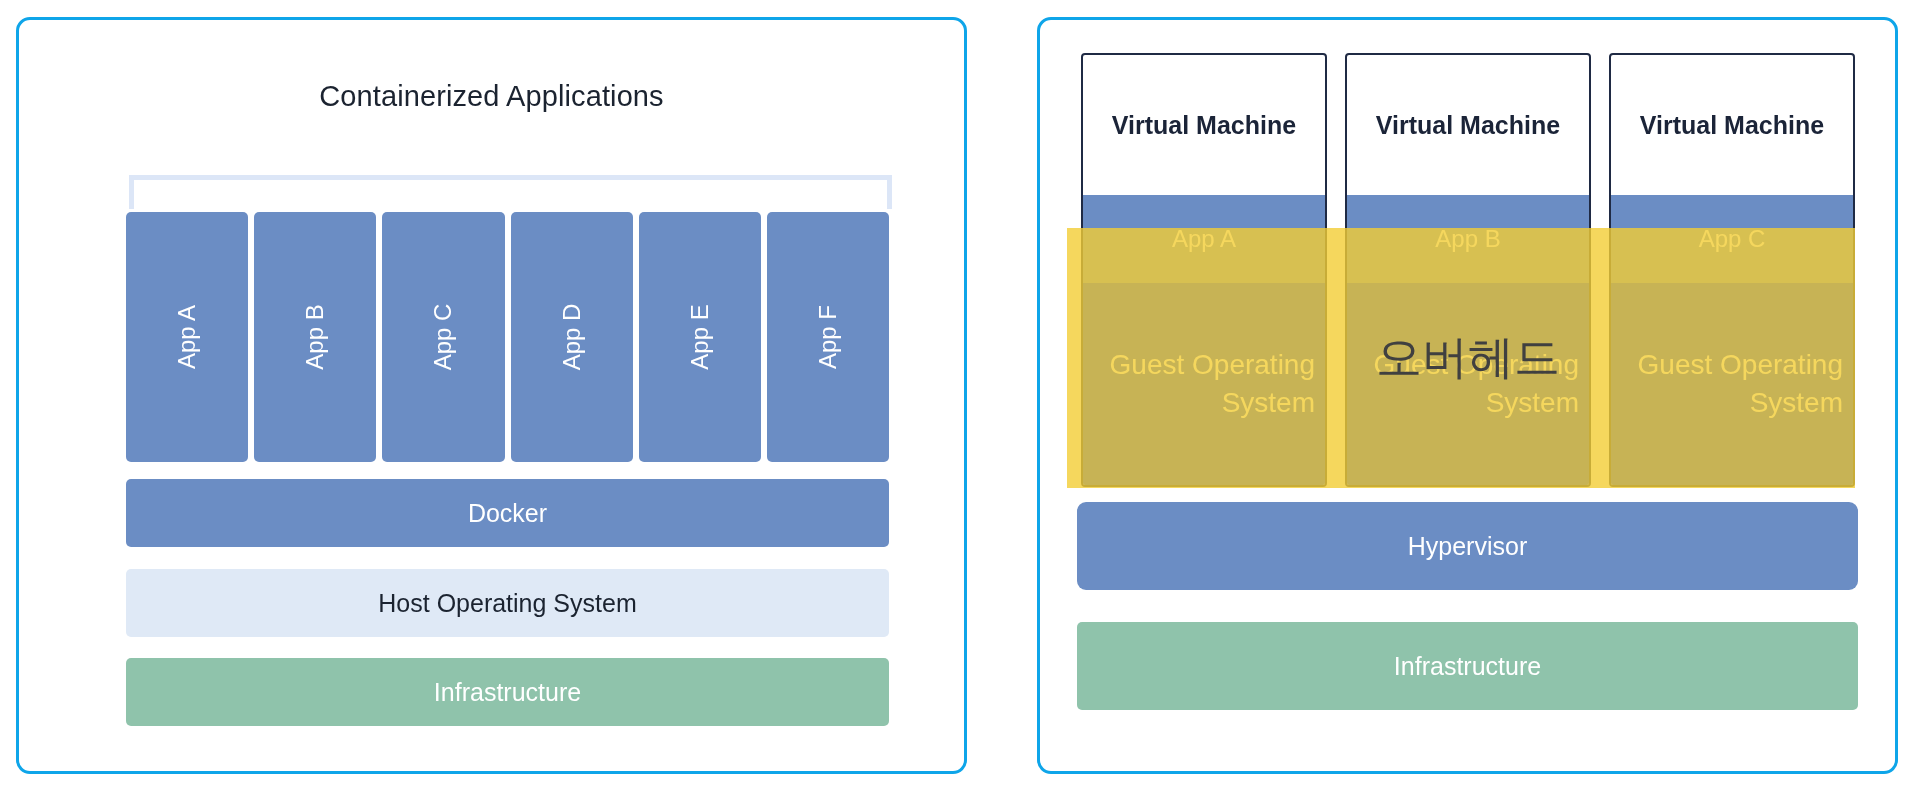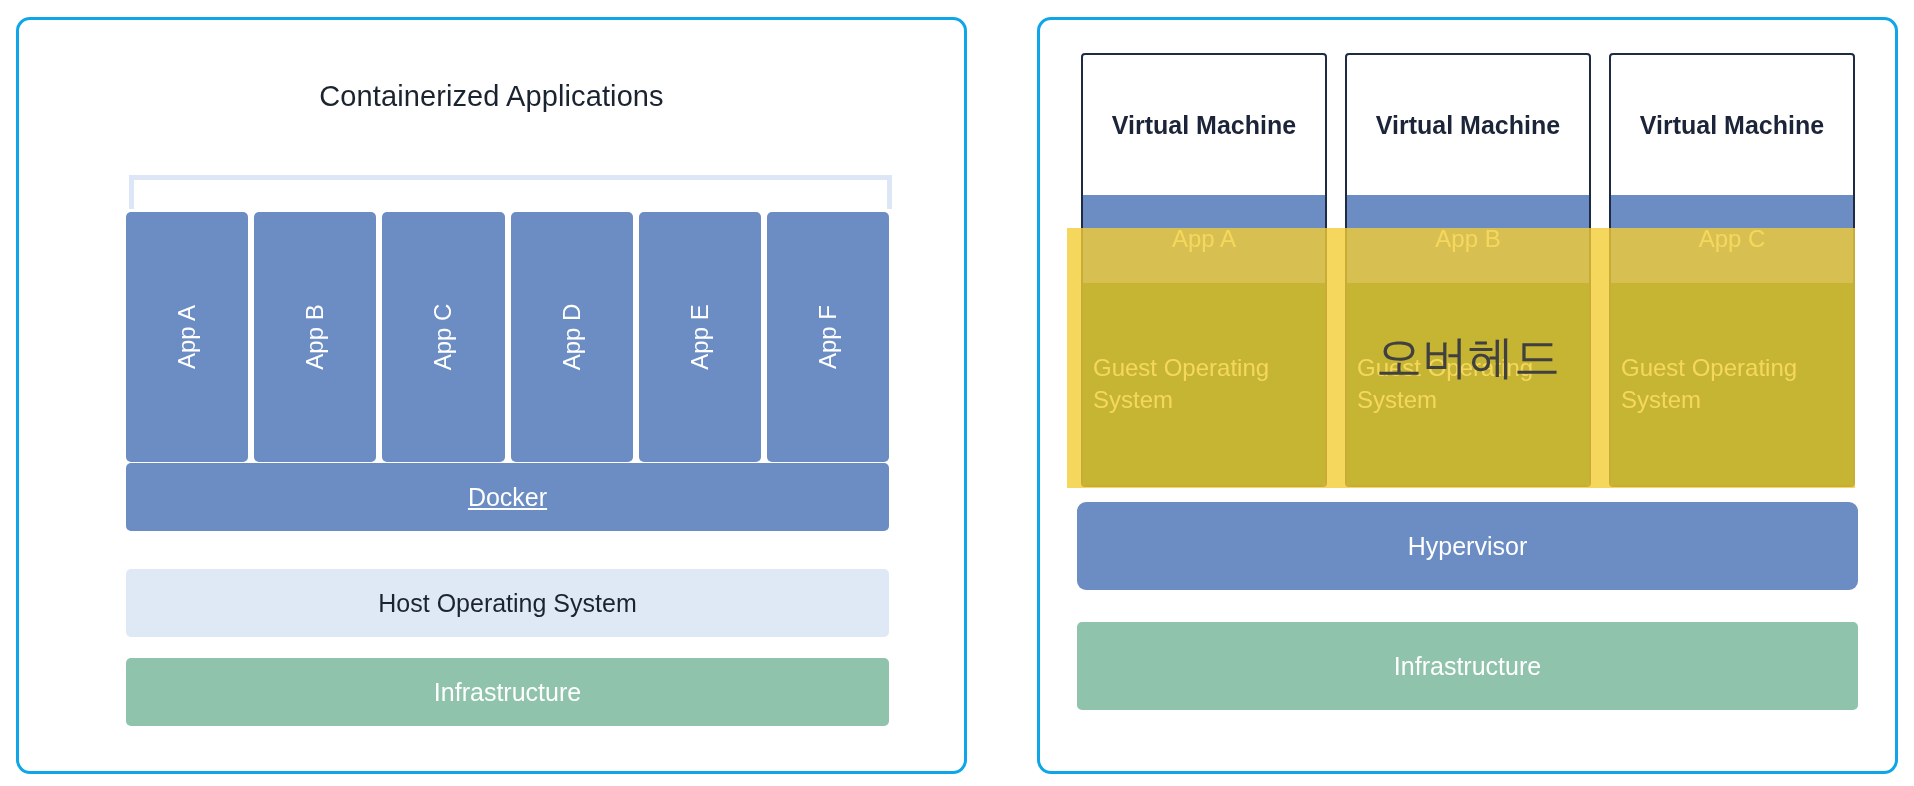--- a/index.html
+++ b/index.html
@@ -83,21 +83,21 @@
     position: absolute;
     left: 107px;
     width: 763px;
     border-radius: 5px;
     display: flex;
     align-items: center;
     justify-content: center;
     font-size: 25px;
     box-sizing: border-box;
   }
-  #bar-docker  { top: 443px; height: 68px; background: #6b8dc4; color: #ffffff; text-decoration: underline; }
+  #bar-docker  { top: 459px; height: 68px; background: #6b8dc4; color: #ffffff; }
   #bar-host-os { top: 549px; height: 68px; background: #dfe9f6; color: #1b2330; }
   #bar-infra-l { top: 638px; height: 68px; background: #8fc3ab; color: #ffffff; }
 
   
   .vm-row {
     position: absolute;
     left: 1081px;
     top: 53px;
     width: 774px;
     height: 434px;
@@ -127,25 +127,25 @@
     height: 88px;
     background: #6b8dc4;
     color: #ffffff;
     font-size: 24px;
     display: flex;
     align-items: center;
     justify-content: center;
   }
   .vm-guest {
     flex: 1 1 auto;
-    background: #14532d;
-    color: #ffffff;
-    font-size: 24px;
+    background: #1d4ed8;
+    color: #ffffff;
+    font-size: 28px;
     line-height: 1.35;
-    text-align: left;
+    text-align: right;
     display: flex;
     align-items: center;
     justify-content: center;
     padding: 0 10px;
     box-sizing: border-box;
   }
 
   
   .overlay-highlight {
     position: absolute;

